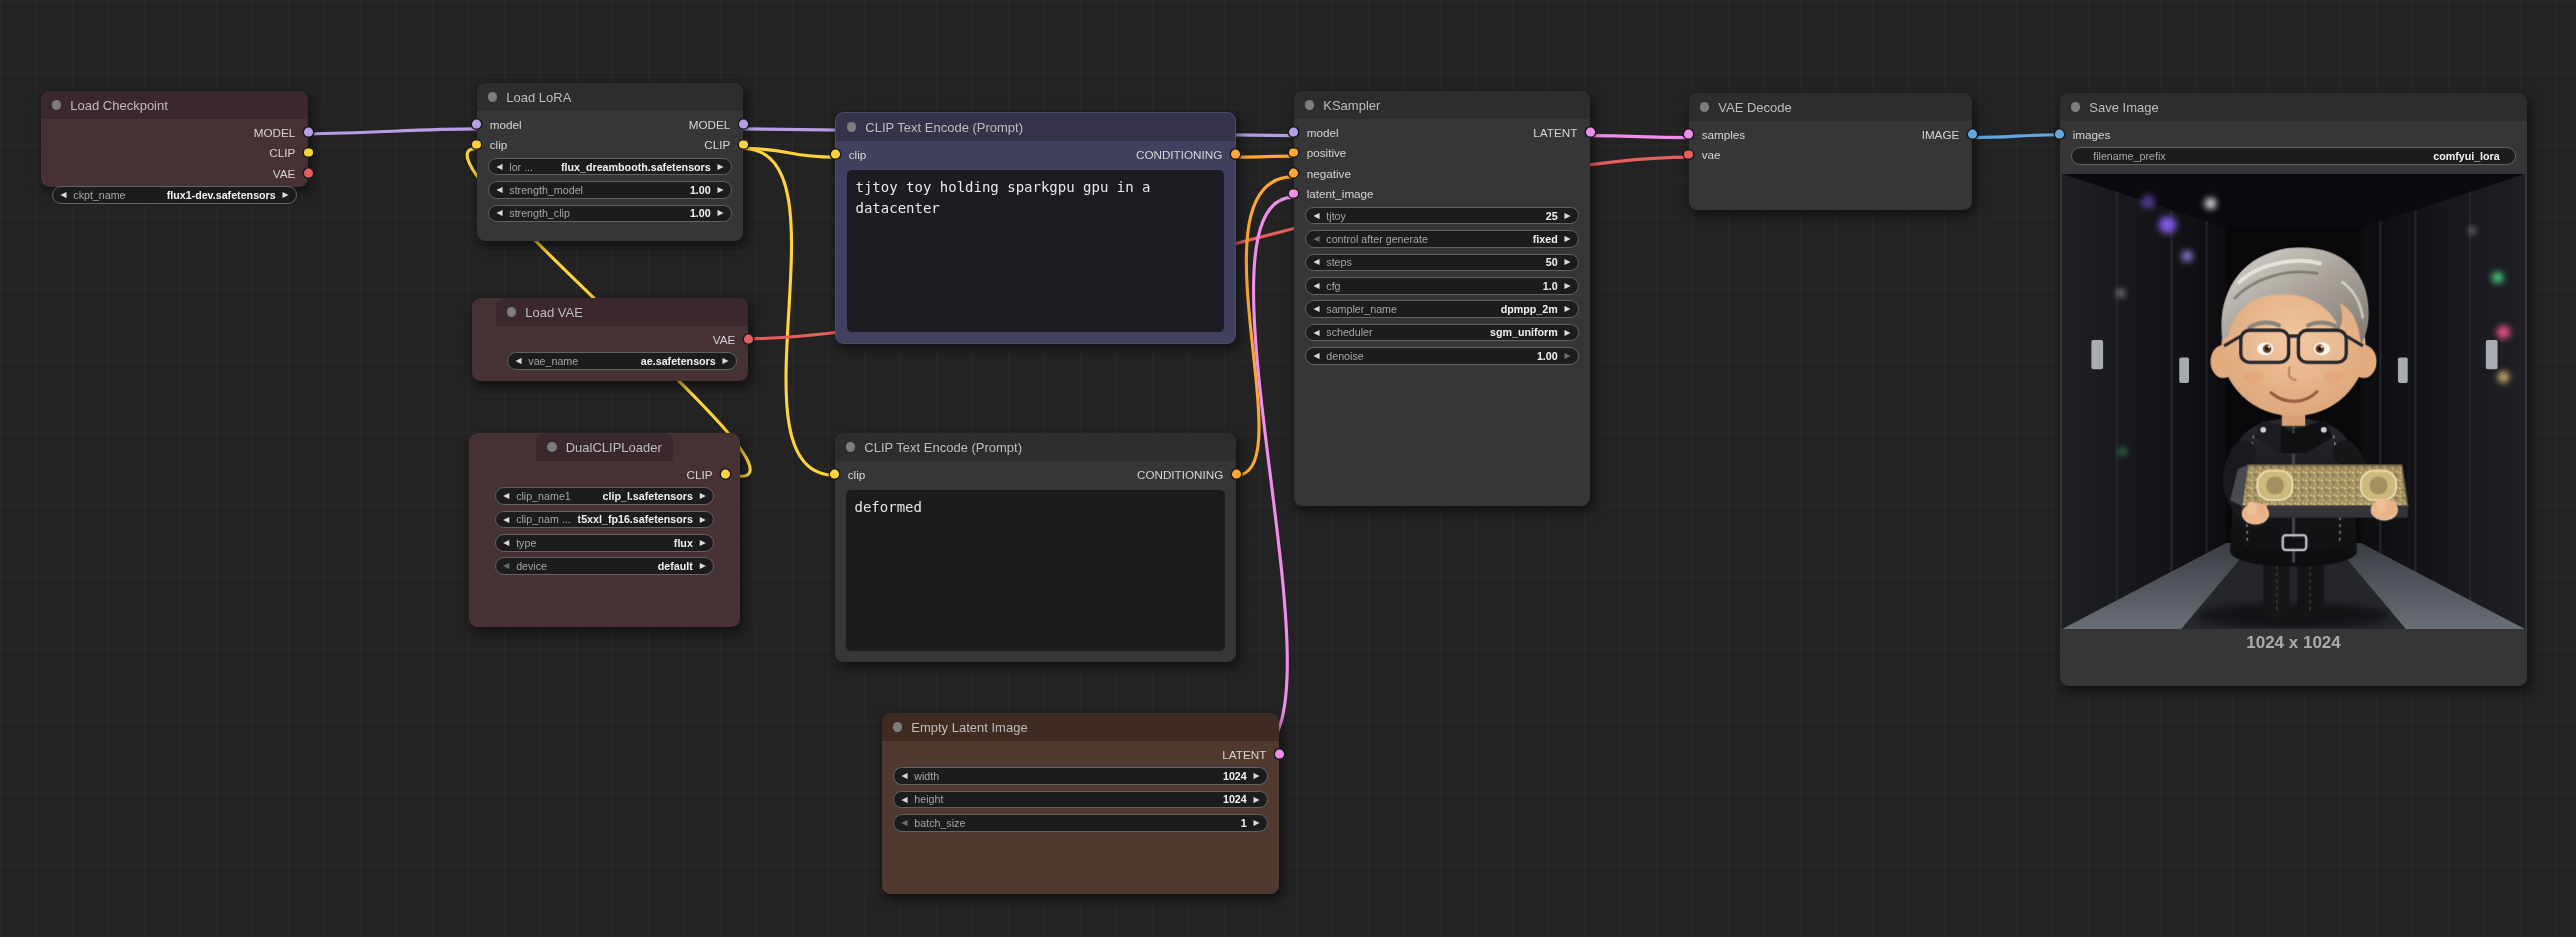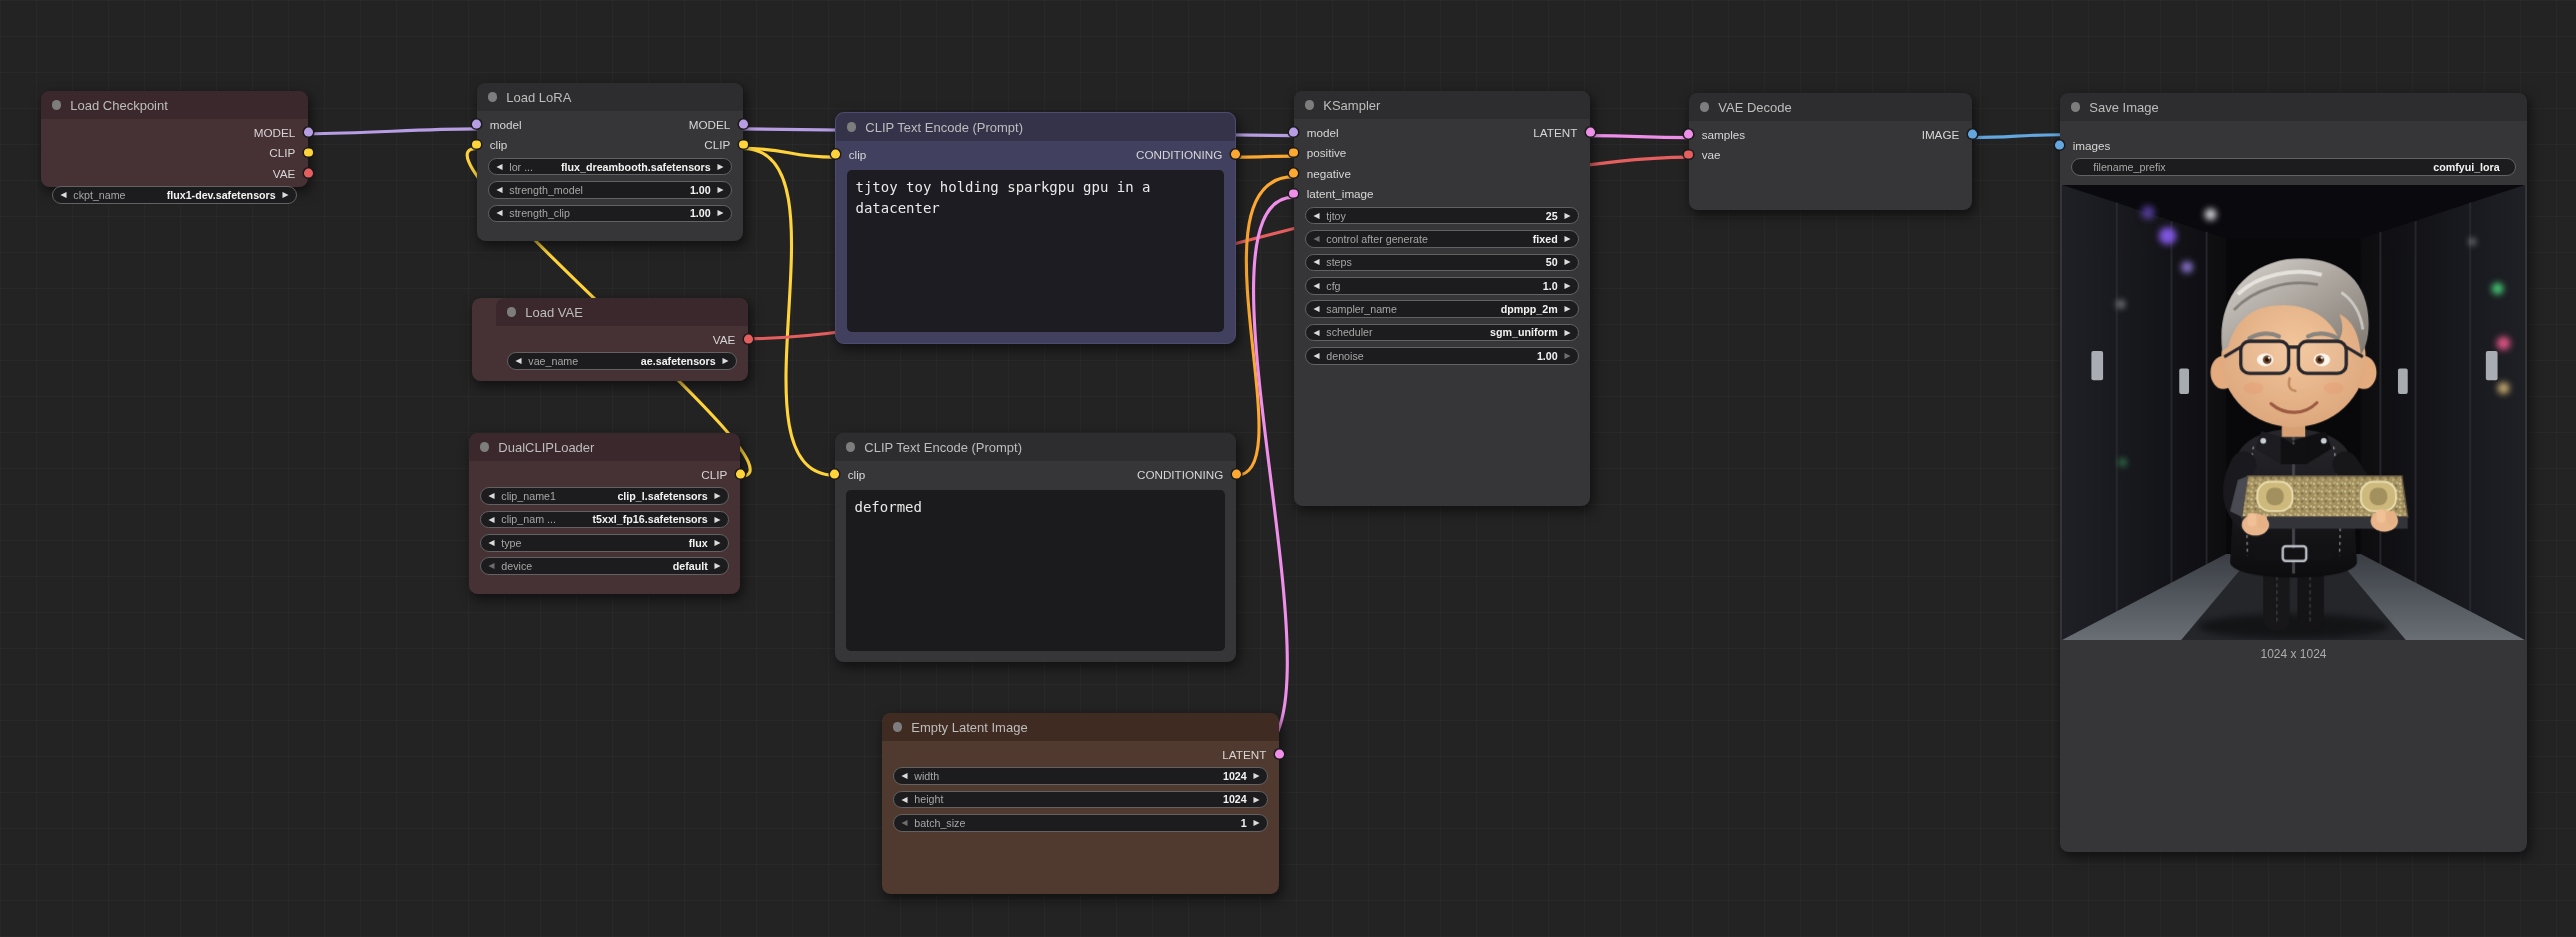--- a/index.html
+++ b/index.html
@@ -65,21 +65,21 @@
   .textbox {
     flex:1 1 auto; margin:5.9px 10.7px 10.7px 10.7px; border-radius:4.9px;
     background:#1b1b1d; color:#e9e9e9;
     font-family:"DejaVu Sans Mono", monospace; font-size:14px; line-height:1.5;
     padding:6.8px 8.8px; white-space:pre-wrap; overflow:hidden;
   }
   .purple .textbox { background:#1c1c22; }
 
   .preview { flex:0 0 auto; margin:5.9px 2px 0 2px; border-radius:2px; overflow:hidden; }
   .caption { height:25.4px; display:flex; align-items:center; justify-content:center;
-             color:#ababab; font-size:12px; }
+             color:#ababab; font-size:17px;font-weight:bold; }
 </style>
 </head>
 <body>
 
 <div id="canvas">
 
   <svg id="wires" width="2576" height="937" viewBox="0 0 2638 960">
     <path d="M315,137 C375,137 428,132 488,132" stroke="#b79ee4"></path>
     <path d="M758,488 C838,488 408,152 488,152" stroke="#ffd43b"></path>
     <path d="M760,152 C810,152 805,161 855,161" stroke="#ffd43b"></path>
@@ -171,21 +171,21 @@
       </div>
       <div class="pill">
         <span class="arr">◀</span>
         <span class="wlbl">vae_name</span>
         <span class="wval">ae.safetensors</span>
         <span class="arr">▶</span>
       </div>
     </div>
   </div>
 
-  <div class="node maroon" style="left:469px;top:433px;width:271px;height:161px;">
+  <div class="node maroon" style="left:469px;top:433px;width:271px;height:194px;align-items:center;">
     <div class="hd">
       <span class="hdot"></span>
       <span class="title">DualCLIPLoader</span>
     </div>
     <div class="body">
       <div class="slot out">
         <span class="lbl">CLIP</span>
         <span class="dot dout" style="background:#ffd43b"></span>
       </div>
       <div class="pill">
@@ -359,21 +359,21 @@
         <span class="lbl">IMAGE</span>
         <span class="dot dout" style="background:#63a7e0"></span>
       </div>
       <div class="slot">
         <span class="dot din" style="background:#e65f5f"></span>
         <span class="lbl">vae</span>
       </div>
     </div>
   </div>
 
-  <div class="node gray" style="left:2060px;top:93px;width:467px;height:759px;gap:11px;">
+  <div class="node gray" style="left:2060px;top:93px;width:467px;height:593px;">
     <div class="hd">
       <span class="hdot"></span>
       <span class="title">Save Image</span>
     </div>
     <div class="body">
       <div class="slot">
         <span class="dot din" style="background:#63a7e0"></span>
         <span class="lbl">images</span>
       </div>
       <div class="pill noarrow">

